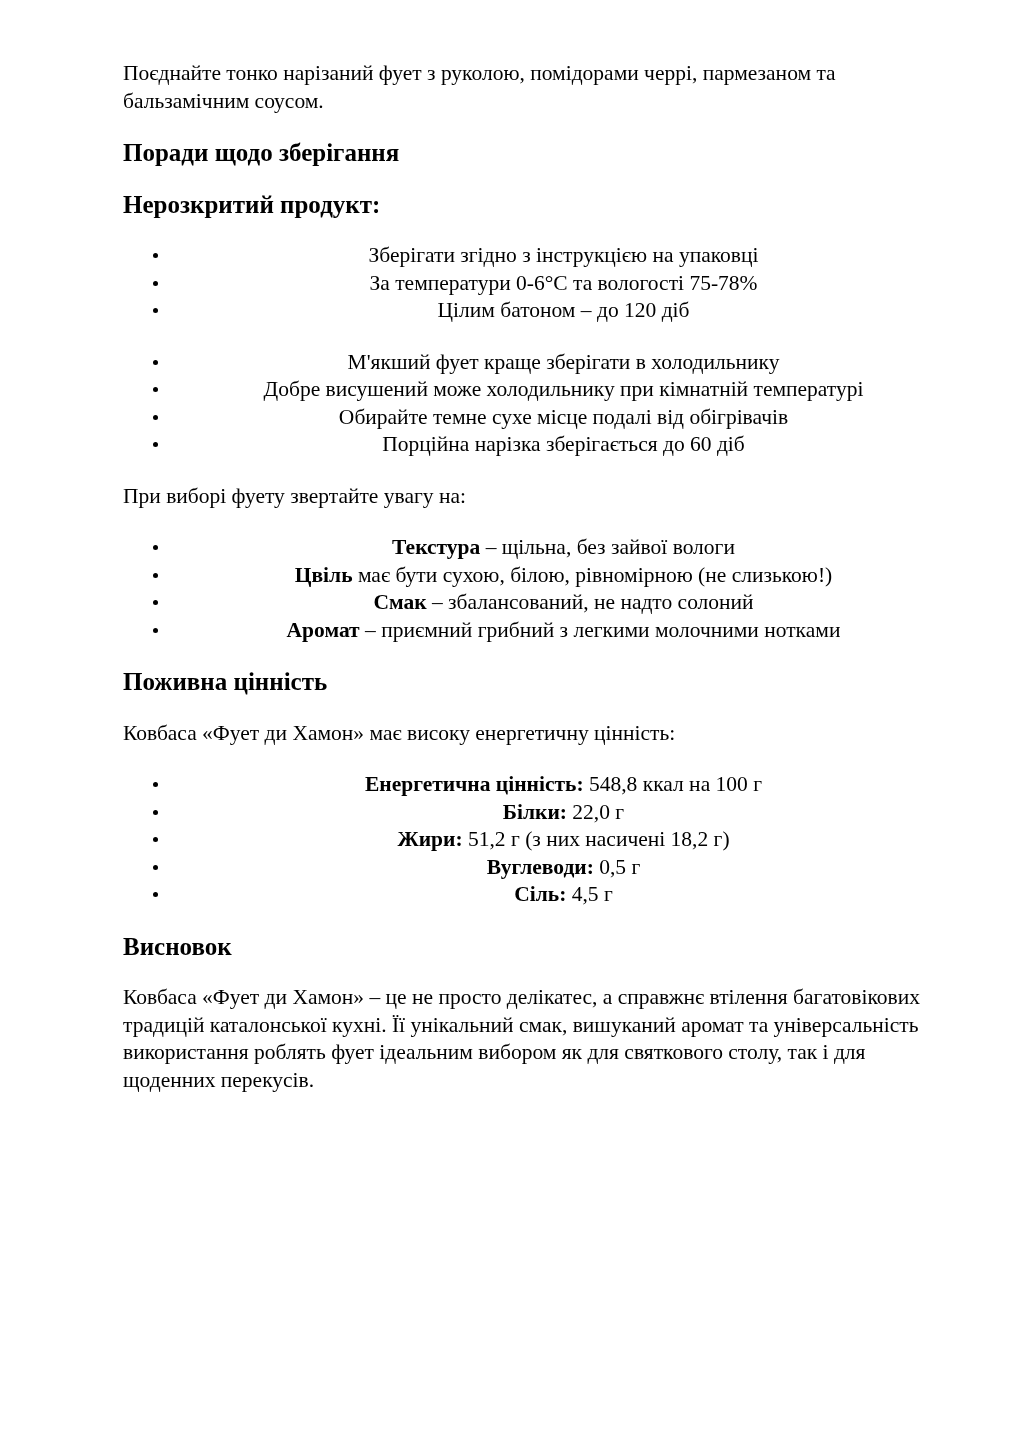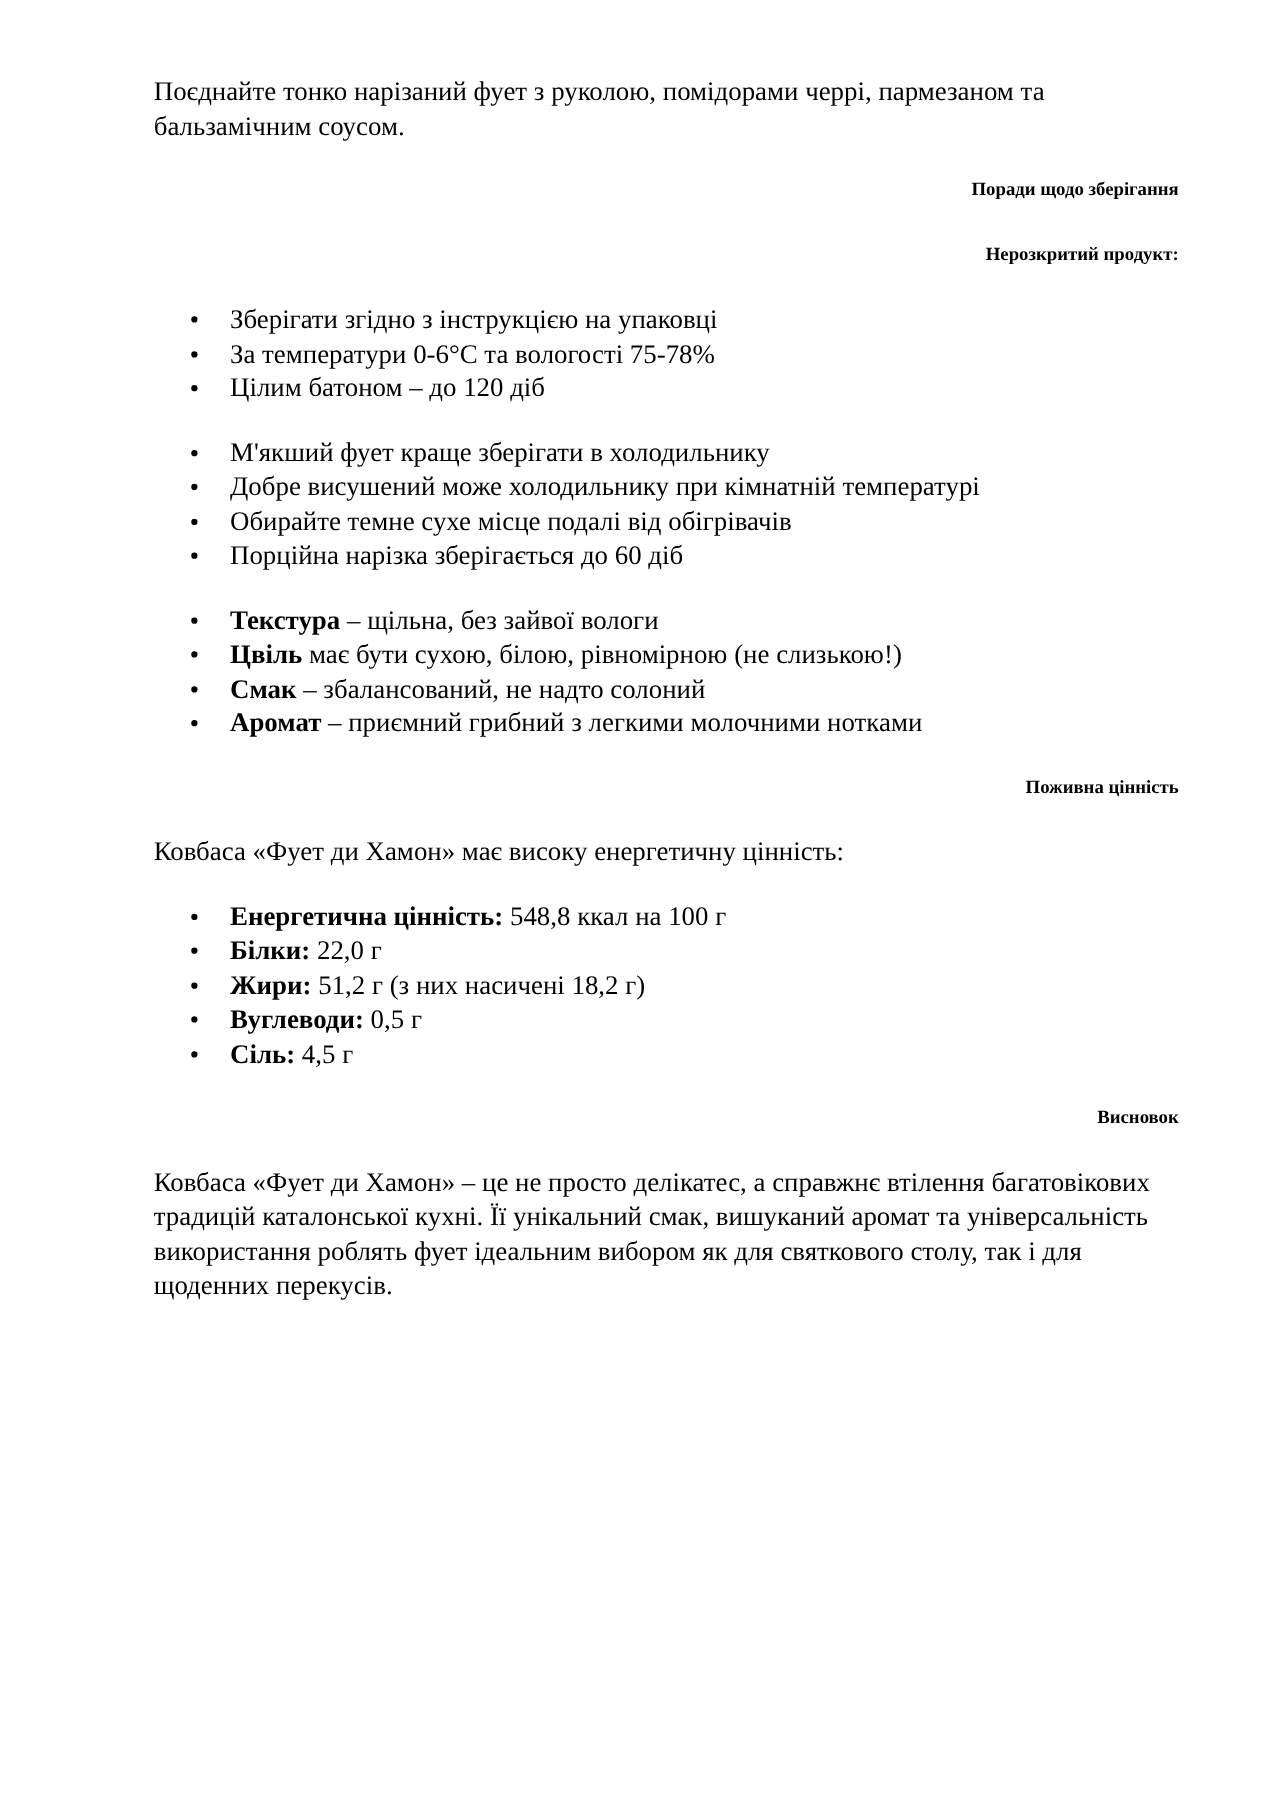--- a/index.html
+++ b/index.html
@@ -4,23 +4,23 @@
 <style>
   html, body { margin: 0; padding: 0; background: #ffffff; }
   body {
     width: 1024px; height: 1448px; position: relative; overflow: hidden;
     font-family: "Liberation Serif", "DejaVu Serif", serif;
     color: #000000; font-size: 21.5px; line-height: 27.5px;
   }
   .page { position: absolute; left: 123px; top: 60px; width: 820px; }
   p { margin: 0; }
   .para { margin-bottom: 24px; }
-  h2 { font-size: 15px; font-weight: bold; margin: 0 0 24px 0; line-height: 27.5px; text-align: right; }
+  h2 { font-size: 25px; font-weight: bold; margin: 0 0 24px 0; line-height: 27.5px; }
   ul { list-style: none; margin: 0 0 24px 0; padding: 0 0 0 61px; }
-  li { position: relative; line-height: 27.5px; }
+  li { position: relative; line-height: 27.5px; text-align: center; }
   li .bullet {
     position: absolute; left: -31px; top: 11px; width: 5px; height: 5px;
     background: #000; border-radius: 50%;
   }
   b { font-weight: bold; }
 </style>
 </head>
 <body>
 
 <div class="page">
@@ -36,20 +36,21 @@
     <li><span class="bullet"></span><span>Цілим батоном – до 120 діб</span></li>
   </ul>
 
   <ul>
     <li><span class="bullet"></span><span>М'якший фует краще зберігати в холодильнику</span></li>
     <li><span class="bullet"></span><span>Добре висушений може холодильнику при кімнатній температурі</span></li>
     <li><span class="bullet"></span><span>Обирайте темне сухе місце подалі від обігрівачів</span></li>
     <li><span class="bullet"></span><span>Порційна нарізка зберігається до 60 діб</span></li>
   </ul>
 
+  <p class="para">При виборі фуету звертайте увагу на:</p>
   <ul>
     <li><span class="bullet"></span><b>Текстура</b><span> – щільна, без зайвої вологи</span></li>
     <li><span class="bullet"></span><b>Цвіль</b><span> має бути сухою, білою, рівномірною (не слизькою!)</span></li>
     <li><span class="bullet"></span><b>Смак</b><span> – збалансований, не надто солоний</span></li>
     <li><span class="bullet"></span><b>Аромат</b><span> – приємний грибний з легкими молочними нотками</span></li>
   </ul>
 
   <h2>Поживна цінність</h2>
   <p class="para">Ковбаса «Фует ди Хамон» має високу енергетичну цінність:</p>
   <ul>

